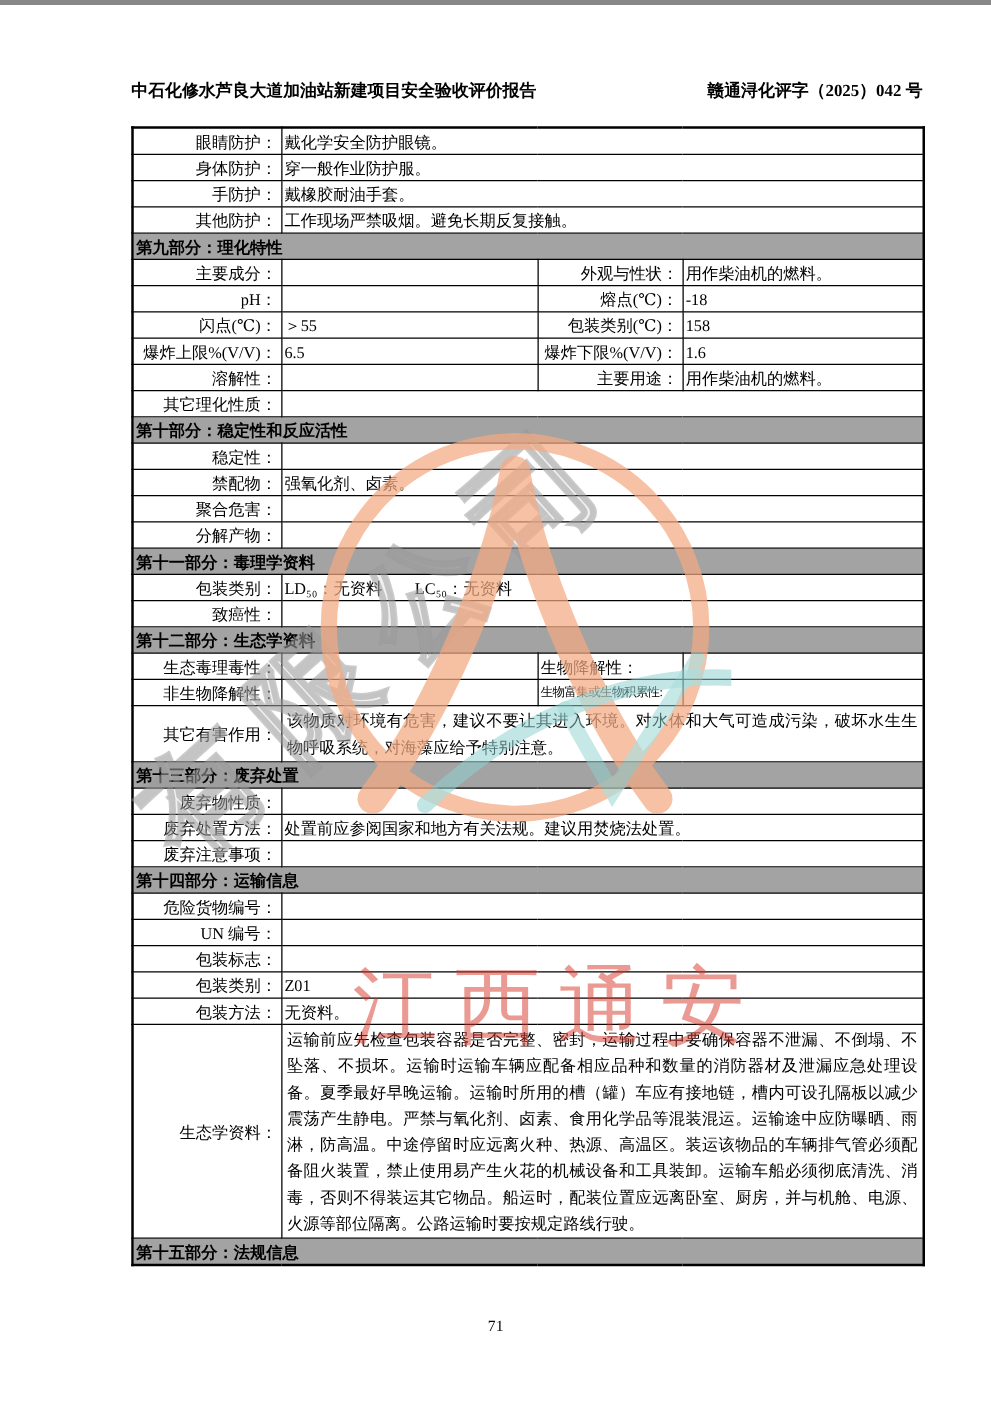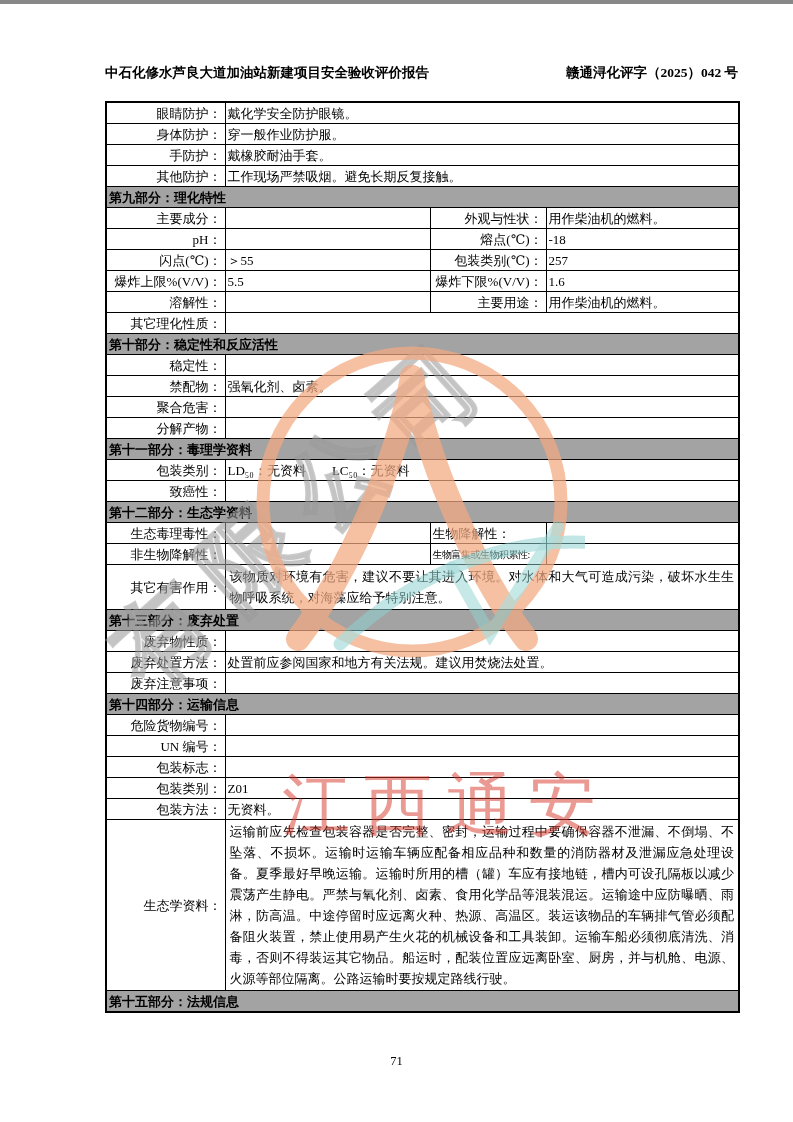--- a/index.html
+++ b/index.html
@@ -127,25 +127,25 @@
         <tr>
           <td class="lbl">pH：</td>
           <td class="val"></td>
           <td class="lbl">熔点(℃)：</td>
           <td class="val">-18</td>
         </tr>
         <tr>
           <td class="lbl">闪点(℃)：</td>
           <td class="val">＞55</td>
           <td class="lbl">包装类别(℃)：</td>
-          <td class="val">257</td>
+          <td class="val">158</td>
         </tr>
         <tr>
           <td class="lbl">爆炸上限%(V/V)：</td>
-          <td class="val">5.5</td>
+          <td class="val">6.5</td>
           <td class="lbl">爆炸下限%(V/V)：</td>
           <td class="val">1.6</td>
         </tr>
         <tr>
           <td class="lbl">溶解性：</td>
           <td class="val"></td>
           <td class="lbl">主要用途：</td>
           <td class="val">用作柴油机的燃料。</td>
         </tr>
         <tr>

